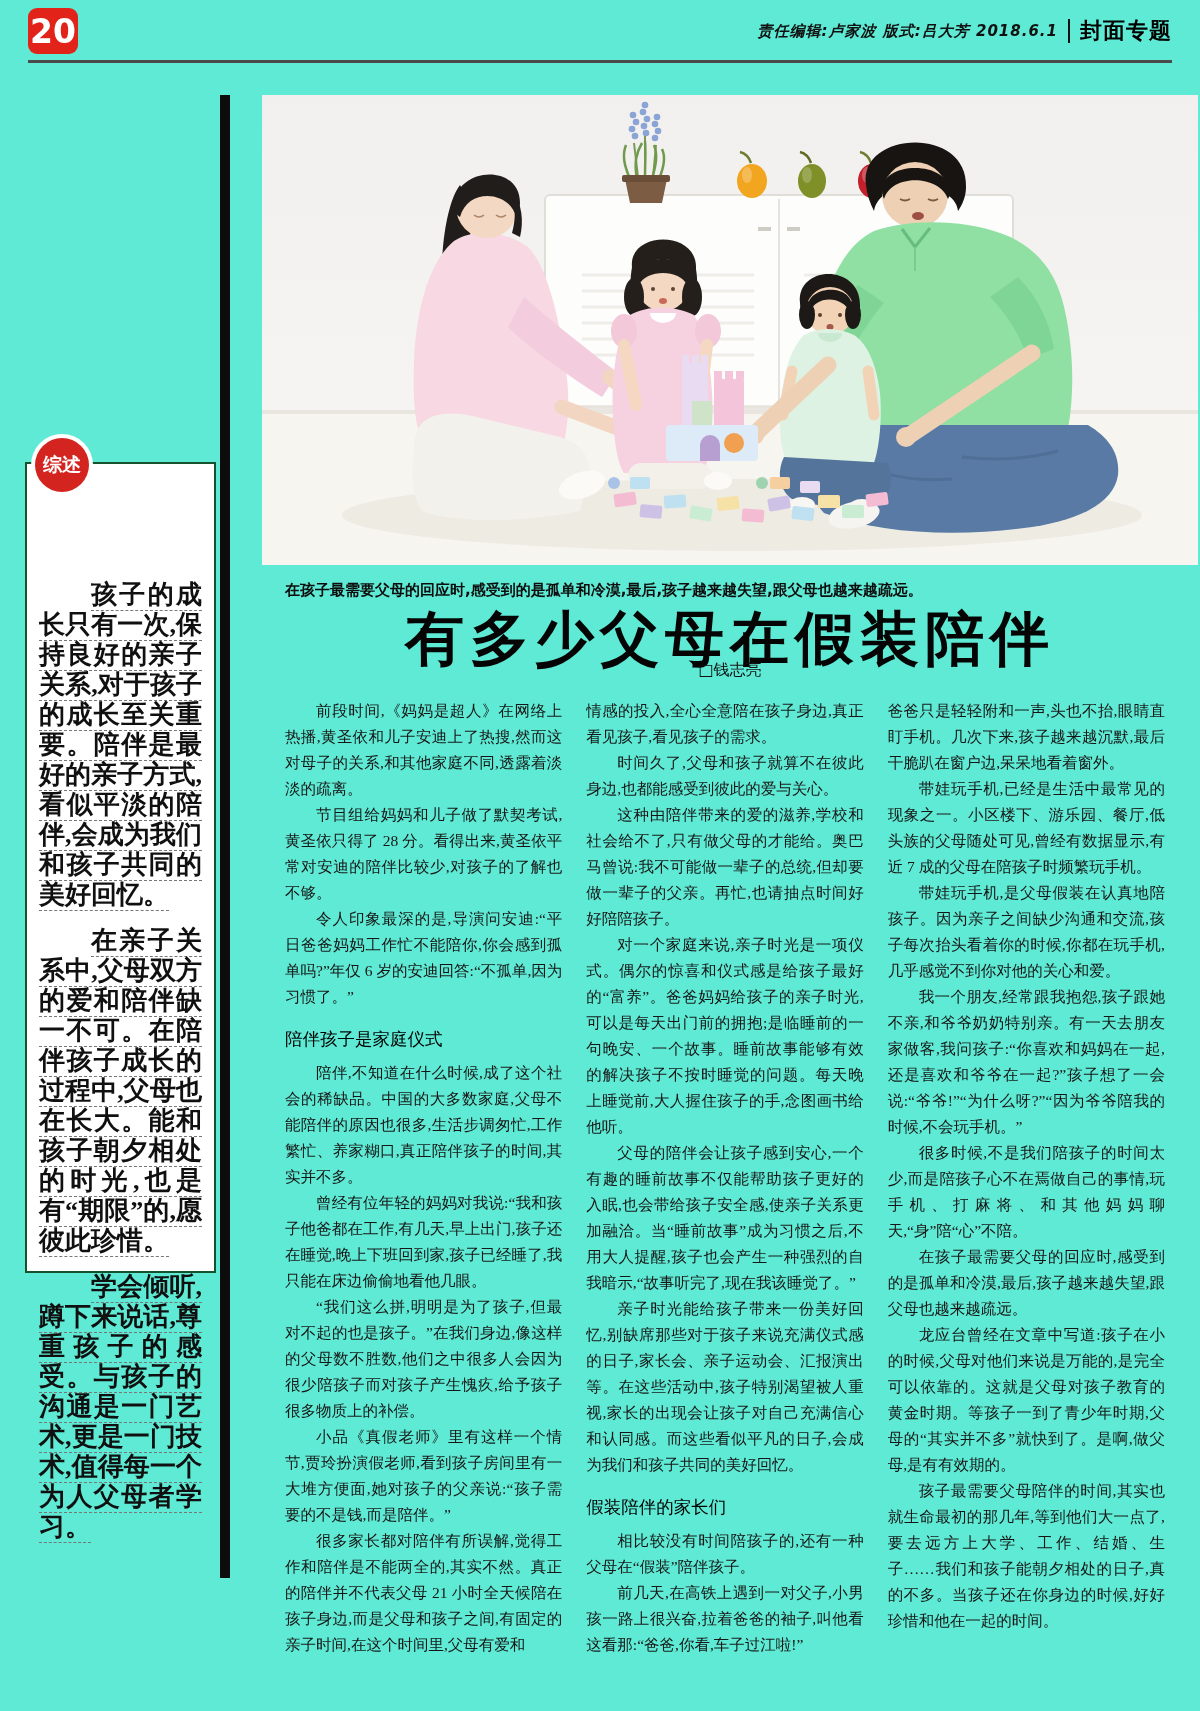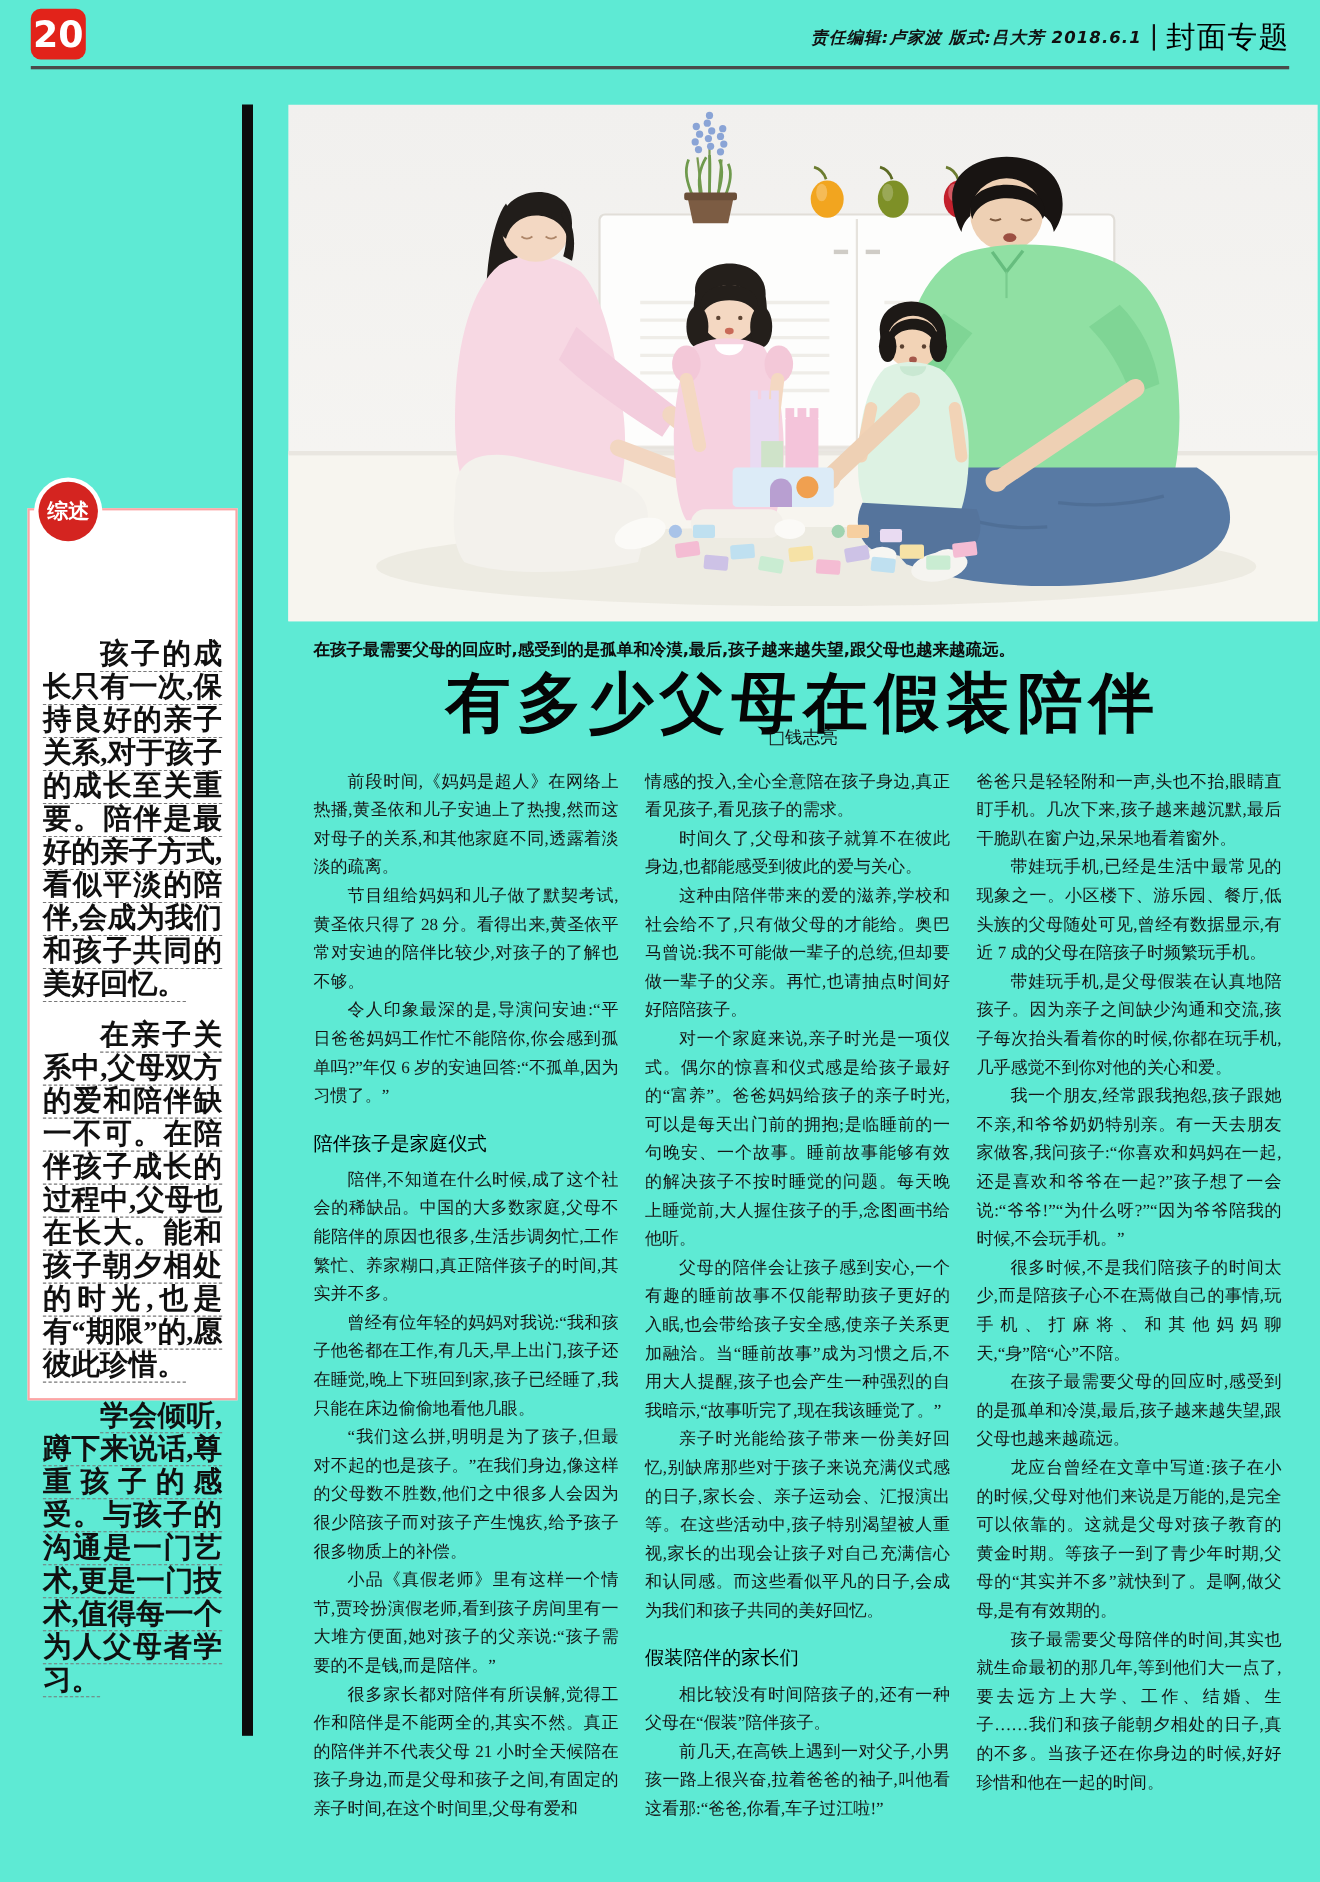--- a/index.html
+++ b/index.html
@@ -7,27 +7,27 @@
         font-family:"Liberation Serif","DejaVu Serif",serif;color:#141414;}
 
   
   .page-num{position:absolute;left:28px;top:8px;width:50px;height:46px;border-radius:9px;
             background:#e2231a;color:#fff;display:flex;align-items:center;justify-content:center;
             font-family:"DejaVu Sans","Liberation Sans",sans-serif;font-size:33px;font-weight:bold;}
   .header-right{position:absolute;right:28px;top:16px;display:flex;align-items:center;gap:10px;
             font-family:"DejaVu Sans","Liberation Sans",sans-serif;}
   .editor-info{font-size:15px;font-weight:bold;font-style:italic;letter-spacing:1px;color:#111;}
   .header-sep{width:2px;height:24px;background:#111;}
-  .section-title{font-size:27px;font-weight:normal;color:#000;letter-spacing:1px;}
+  .section-title{font-size:22px;font-weight:bold;color:#000;letter-spacing:1px;}
   .header-rule{position:absolute;left:28px;right:28px;top:60px;height:3px;background:#4a4a4a;}
 
   
   .vbar{position:absolute;left:220px;top:95px;width:10px;height:1483px;background:#0c0c0c;}
   .overview{position:absolute;left:25px;top:462px;width:191px;height:811px;
-            border:2px solid #fca5a5;box-sizing:border-box;background:#fff;}
+            border:2px solid #14532d;box-sizing:border-box;background:#fff;}
   .overview-badge{position:absolute;left:8px;top:-26px;width:54px;height:54px;border-radius:50%;
             background:#d42420;color:#fff;display:flex;align-items:center;justify-content:center;
             font-family:"DejaVu Sans","Liberation Sans",sans-serif;font-size:19px;font-weight:bold;
             box-shadow:0 0 0 4px #ffffff;}
   .overview-text{padding:116px 12px 0 12px;}
   .ov-p{margin:0 0 16px 0;font-size:26px;line-height:30px;font-weight:bold;text-align:justify;
         text-indent:2em;color:#101010;
         text-decoration-line:underline;text-decoration-style:dashed;
         text-decoration-color:#777;text-decoration-thickness:1px;text-underline-offset:7px;}
 

